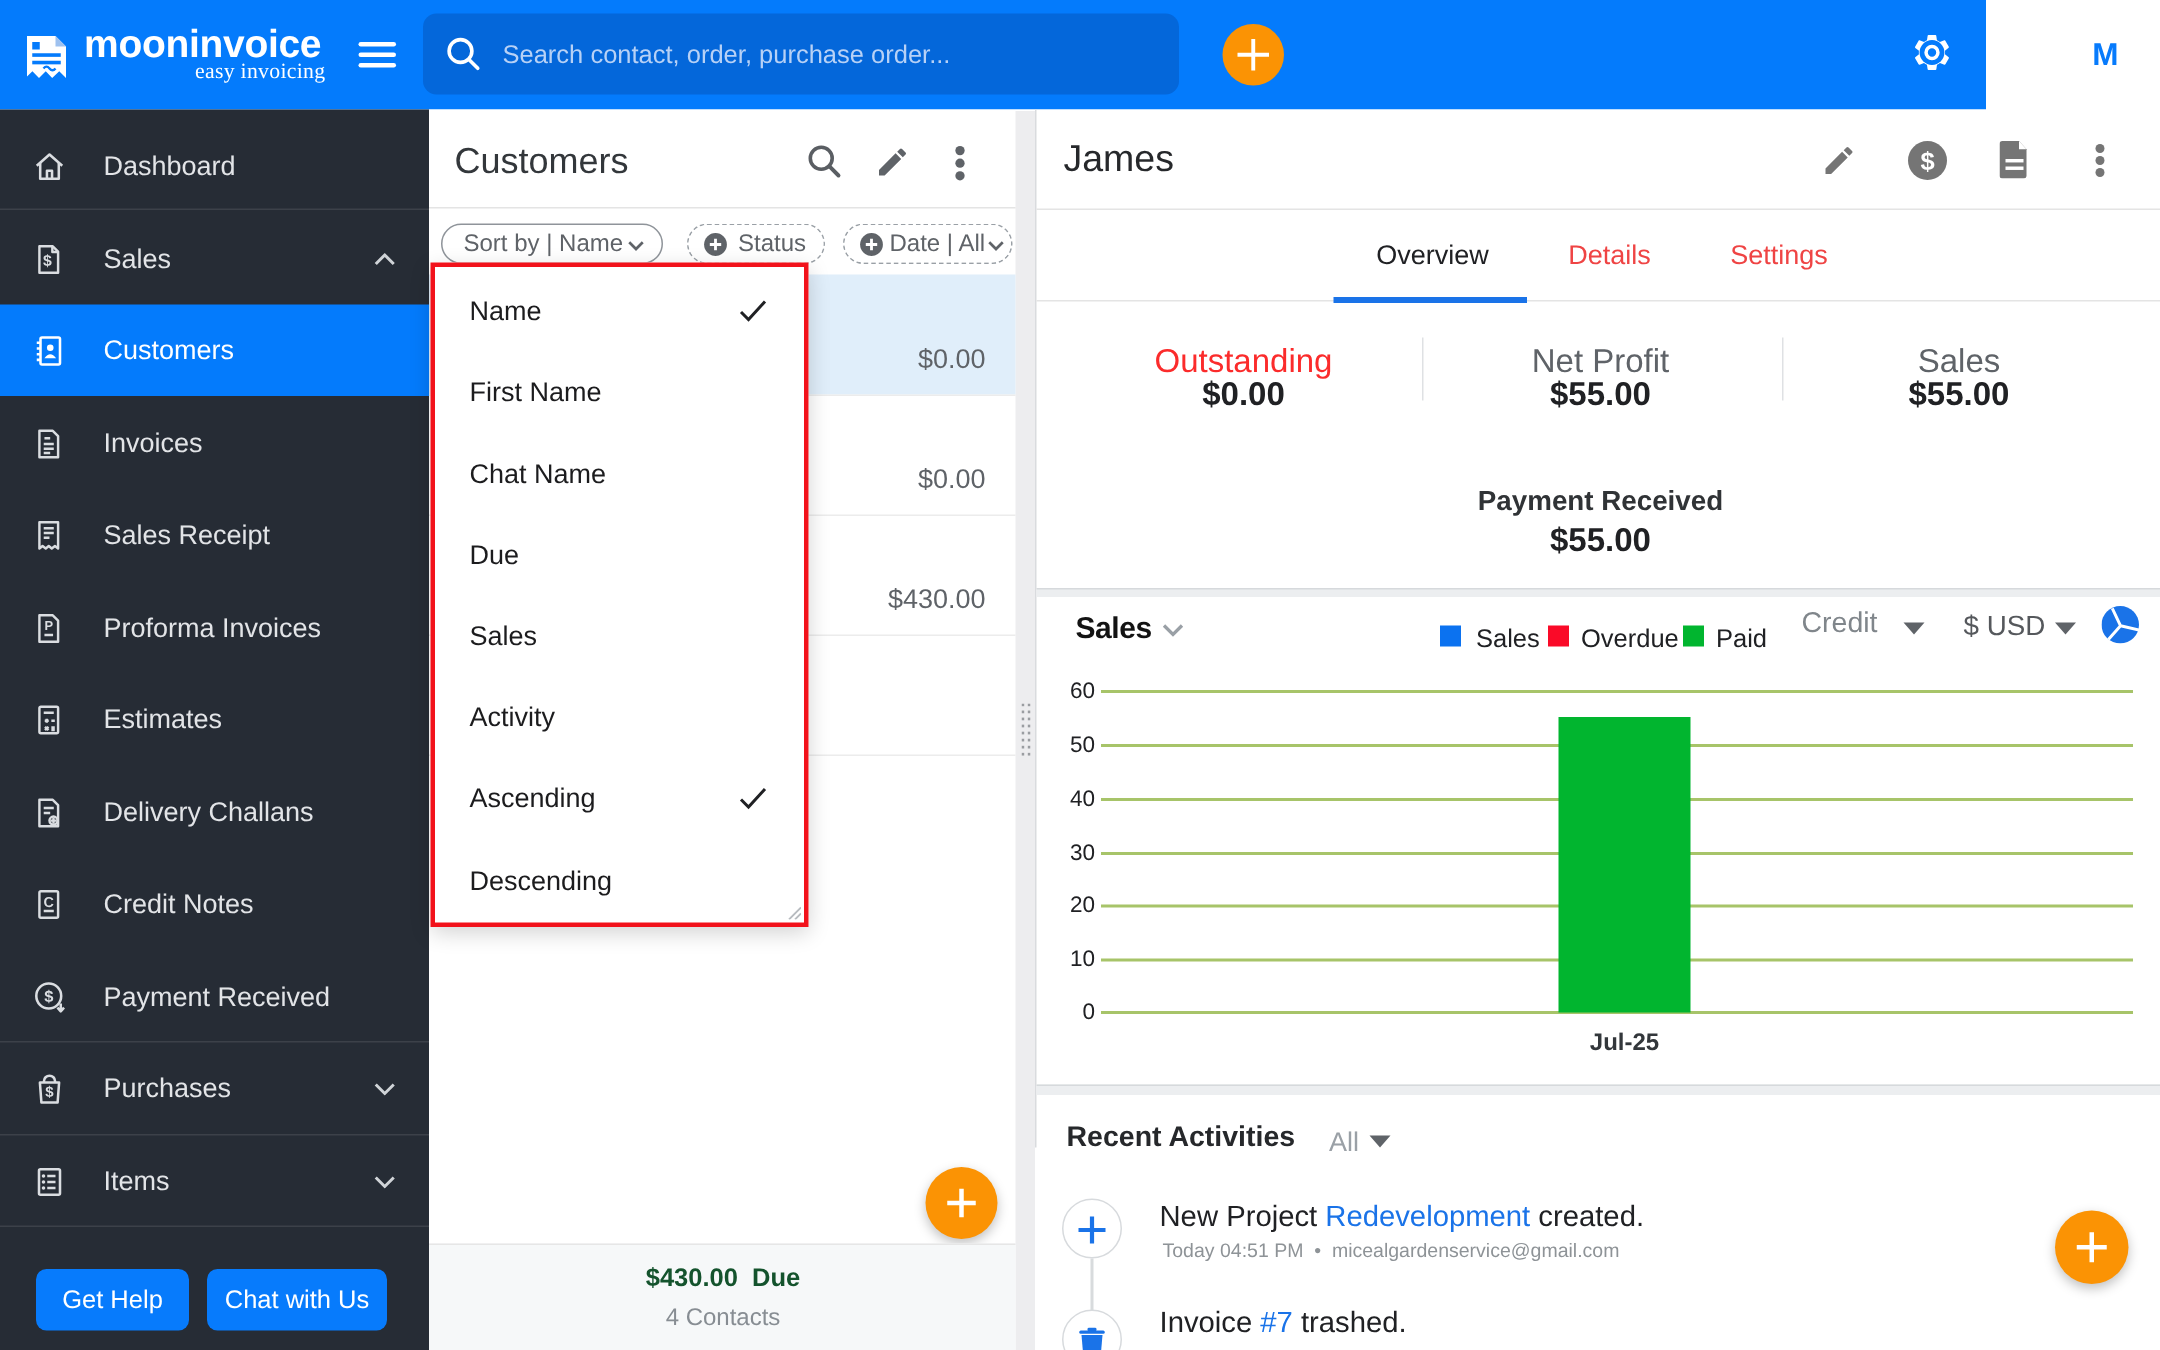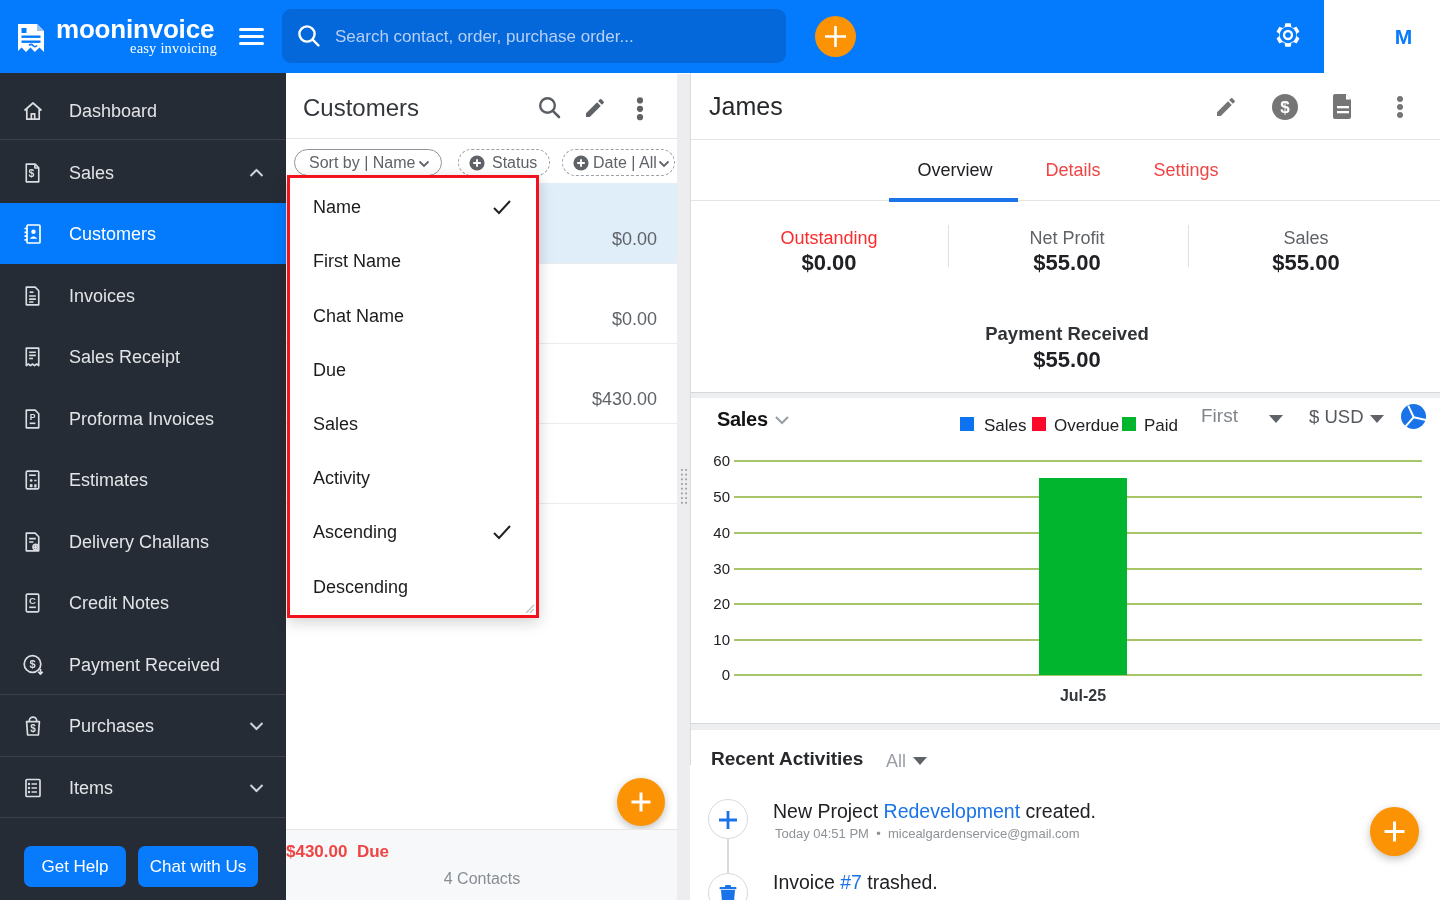--- a/index.html
+++ b/index.html
@@ -36,21 +36,21 @@
 
 #dropdown{position:absolute;left:287px;top:175px;width:252px;height:443px;background:#fff;border:3px solid #f2121b;box-shadow:0 4px 14px rgba(0,0,0,0.18)}
 .ditem{position:absolute;left:23px;font-size:18px;color:#1c1c1e}
 .dcheck{position:absolute;left:202px}
 
 #right{position:absolute;left:690px;top:73px;width:750px;height:692px;background:#fff;border-left:1px solid #d9dbde}
 #rtitle{position:absolute;left:18px;top:19px;font-size:25px;font-weight:500;color:#26282b}
 .rsep{position:absolute;left:0;width:750px;height:1px;background:#e4e4e4}
 .tab{position:absolute;top:87px;font-size:18px;color:#ef4444}
 .tab.on{color:#202124;font-weight:500}
-.statlbl{position:absolute;font-size:18px;color:#5f6368;width:200px;text-align:center}
+.statlbl{position:absolute;font-size:22px;color:#5f6368;width:200px;text-align:center}
 .statval{position:absolute;font-size:22px;color:#202124;font-weight:600;width:200px;text-align:center}
 .vdiv{position:absolute;top:152px;width:1px;height:42px;background:#dfe1e4}
 .band{position:absolute;left:0;width:750px;height:6px;background:#eceef0;border-top:1px solid #d6d9dc}
 .gline{position:absolute;height:1.5px;background:#a7c469}
 .ylab{position:absolute;width:28px;text-align:right;font-size:15px;color:#202124}
 .lgsq{position:absolute;top:344px;width:14px;height:14px}
 .lgtx{position:absolute;top:343px;font-size:17px;color:#202124}
 .tri{position:absolute;width:0;height:0;border-left:7px solid transparent;border-right:7px solid transparent;border-top:8px solid #5f6368}
 .circ{position:absolute;left:17px;width:40px;height:40px;border-radius:50%;background:#fff;border:1.5px solid #d7dadd}
 </style>
@@ -278,21 +278,21 @@
         <rect x="0" y="32.9" width="1.8" height="1.8"></rect>
         <rect x="4.2" y="32.9" width="1.8" height="1.8"></rect>
       </g>
     </svg>
 
   <div class="fab" style="left:331px;top:705px"></div>
   <svg style="position:absolute;left:345px;top:719px" width="20" height="20" viewBox="0 0 20 20" stroke="#fff" stroke-width="3" fill="none">
       <path d="M10 0.5 V19.5 M0.5 10 H19.5"></path>
     </svg>
   <div id="mbottom">
-    <div style="position:absolute;left:0;top:12px;width:392px;text-align:left;font-size:17px;font-weight:600;color:#ef4444">$430.00&nbsp; Due</div>
+    <div style="position:absolute;left:0;top:12px;width:392px;text-align:center;font-size:17px;font-weight:600;color:#14532d">$430.00&nbsp; Due</div>
     <div style="position:absolute;left:0;top:40px;width:392px;text-align:center;font-size:16px;color:#878d93">4 Contacts</div>
   </div>
 </div>
 <div id="right">
   <div id="rtitle">James</div>
   <svg style="position:absolute;left:523px;top:22px" width="24" height="24" viewBox="0 0 24 24">
       <path fill="#757575" d="M3 17.25V21h3.75L17.81 9.94l-3.75-3.75L3 17.25zM20.71 7.04c.39-.39.39-1.02 0-1.41l-2.34-2.34a1 1 0 0 0-1.41 0l-1.83 1.83 3.75 3.75 1.83-1.83z"></path>
     </svg>
   <svg style="position:absolute;left:581px;top:21px" width="26" height="26" viewBox="0 0 26 26">
       <circle cx="13" cy="13" r="13" fill="#757575"></circle>
@@ -332,21 +332,21 @@
   <div style="position:absolute;left:26px;top:335px;font-size:20px;font-weight:bold;color:#131313;letter-spacing:-0.3px">Sales</div>
   <svg style="position:absolute;left:83px;top:342px" width="16" height="10" viewBox="0 0 16 10" fill="none" stroke="#9aa0a6" stroke-width="2.2">
       <path d="M2 2 L8 8 L14 2"></path>
     </svg>
   <div class="lgsq" style="left:269px;background:#0b72f0"></div>
   <div class="lgtx" style="left:293px">Sales</div>
   <div class="lgsq" style="left:341px;background:#fa0a28"></div>
   <div class="lgtx" style="left:363px">Overdue</div>
   <div class="lgsq" style="left:431px;background:#01b52f"></div>
   <div class="lgtx" style="left:453px">Paid</div>
-  <div style="position:absolute;left:510px;top:332px;font-size:19px;color:#80868b">First</div>
+  <div style="position:absolute;left:510px;top:332px;font-size:19px;color:#80868b">Credit</div>
   <div class="tri" style="left:578px;top:342px"></div>
   <div style="position:absolute;left:618px;top:333px;font-size:18.5px;color:#55585c">$ USD</div>
   <div class="tri" style="left:679px;top:342px"></div>
   <svg style="position:absolute;left:710px;top:331px" width="25" height="25" viewBox="0 0 25 25">
       <circle cx="12.5" cy="12.5" r="12.5" fill="#1a73e8"></circle>
       <path d="M12.7 13.2 L7.2 1.6 M12.7 13.2 L25 16 M12.7 13.2 L4.6 22.3" stroke="#fff" stroke-width="2" fill="none"></path>
     </svg>
 
   <div class="gline" style="left:43px;top:387px;width:688px"></div>
   <div class="gline" style="left:43px;top:423px;width:688px"></div>

